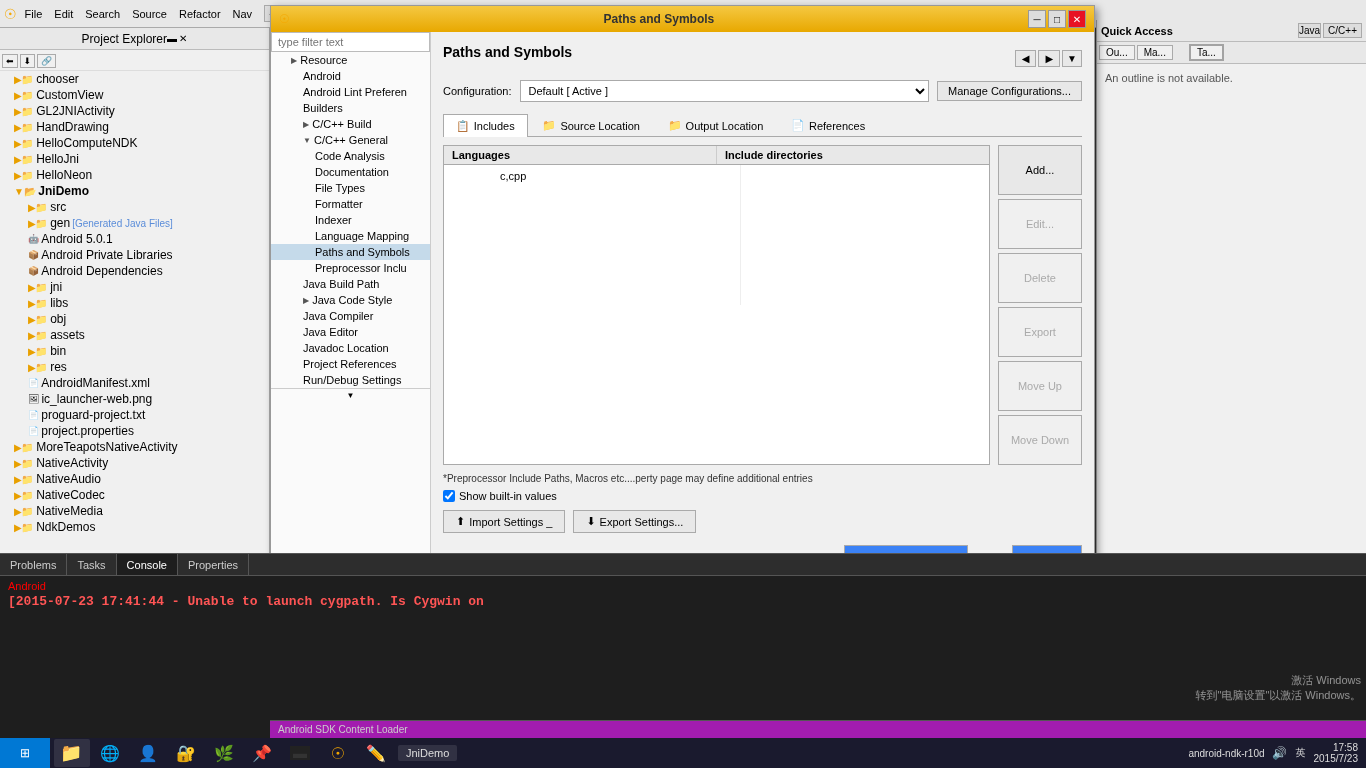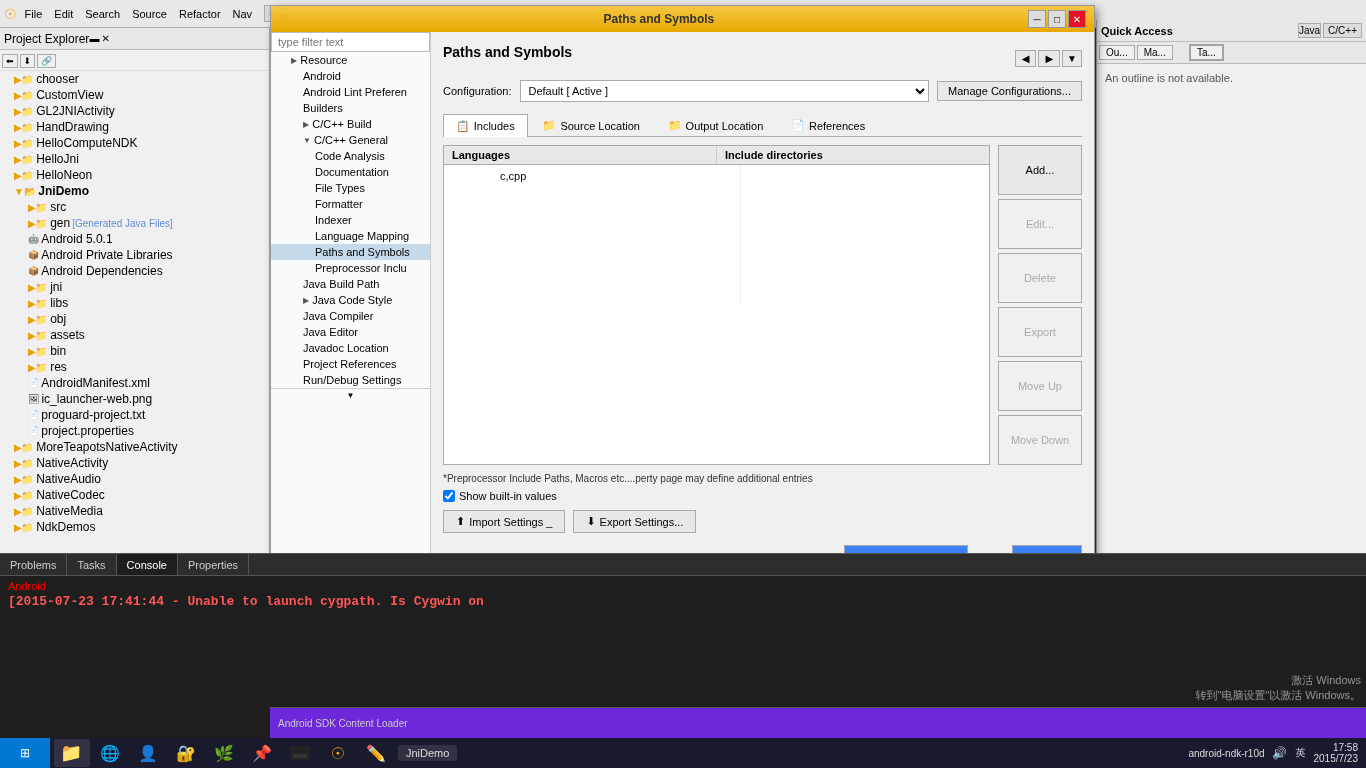--- a/index.html
+++ b/index.html
@@ -3,21 +3,21 @@
   <meta charset="utf-8">
   <style>
     * { box-sizing: border-box; margin: 0; padding: 0; }
     body { font-family: 'Segoe UI', Arial, sans-serif; font-size: 12px; background: #3c3c3c; overflow: hidden; width: 1366px; height: 768px; }
 
     
     .ide-bg { width: 1366px; height: 768px; background: #3c3c3c; position: relative; }
 
     
     .left-panel { position: absolute; left: 0; top: 0; width: 270px; height: 560px; background: #f0f0f0; border-right: 1px solid #aaa; }
-    .left-panel-header { background: #e8e8e8; border-bottom: 1px solid #bbb; padding: 2px 4px; display: flex; align-items: center; justify-content: flex-start; height: 22px; }
+    .left-panel-header { background: #e8e8e8; border-bottom: 1px solid #bbb; padding: 2px 4px; display: flex; align-items: center; justify-content: center; height: 22px; }
     .explorer-tree { padding: 2px 0; overflow-y: auto; height: calc(100% - 22px); }
     .tree-item { padding: 1px 4px; cursor: default; white-space: nowrap; overflow: hidden; text-overflow: ellipsis; display: flex; align-items: center; gap: 2px; }
     .folder-icon { color: #e8a000; font-size: 10px; }
     .indent-1 { padding-left: 14px; }
     .indent-2 { padding-left: 28px; }
     .generated-label { color: #5b8dd9; font-size: 10px; }
 
     
     .top-toolbar { position: absolute; top: 0; left: 0; right: 0; height: 28px; background: #e8e8e8; border-bottom: 1px solid #aaa; display: flex; align-items: center; padding: 0 4px; gap: 4px; }
 
@@ -114,21 +114,21 @@
     .dialog-action-btns { display: flex; gap: 8px; }
     .action-btn { padding: 5px 20px; border: 1px solid #aaa; background: #3b82f6; font-size: 11px; cursor: pointer; min-width: 70px; text-align: center; margin-left: 36px; }
 
     
     .restore-apply-row { display: flex; justify-content: flex-end; gap: 8px; margin-bottom: 8px; }
 
     
     .watermark { position: absolute; bottom: 35px; right: 5px; color: rgba(255,255,255,0.5); font-size: 11px; text-align: right; pointer-events: none; }
 
     
-    .sdk-bar { position: absolute; bottom: 30px; right: 0; left: 270px; height: 31px; background: #6d28d9; border-top: 1px solid #555; display: flex; align-items: center; padding: 0 8px; }
+    .sdk-bar { position: absolute; bottom: 30px; right: 0; left: 270px; height: 18px; background: #a21caf; border-top: 1px solid #555; display: flex; align-items: center; padding: 0 8px; }
     .sdk-text { color: #ccc; font-size: 10px; }
   </style>
 </head>
 <body>
 
 <div class="ide-bg">
 
   <div class="top-toolbar">
     <span style="color:#f5a800;font-size:14px;">☉</span>
     <span style="font-size:11px;padding:0 4px;">File</span>

